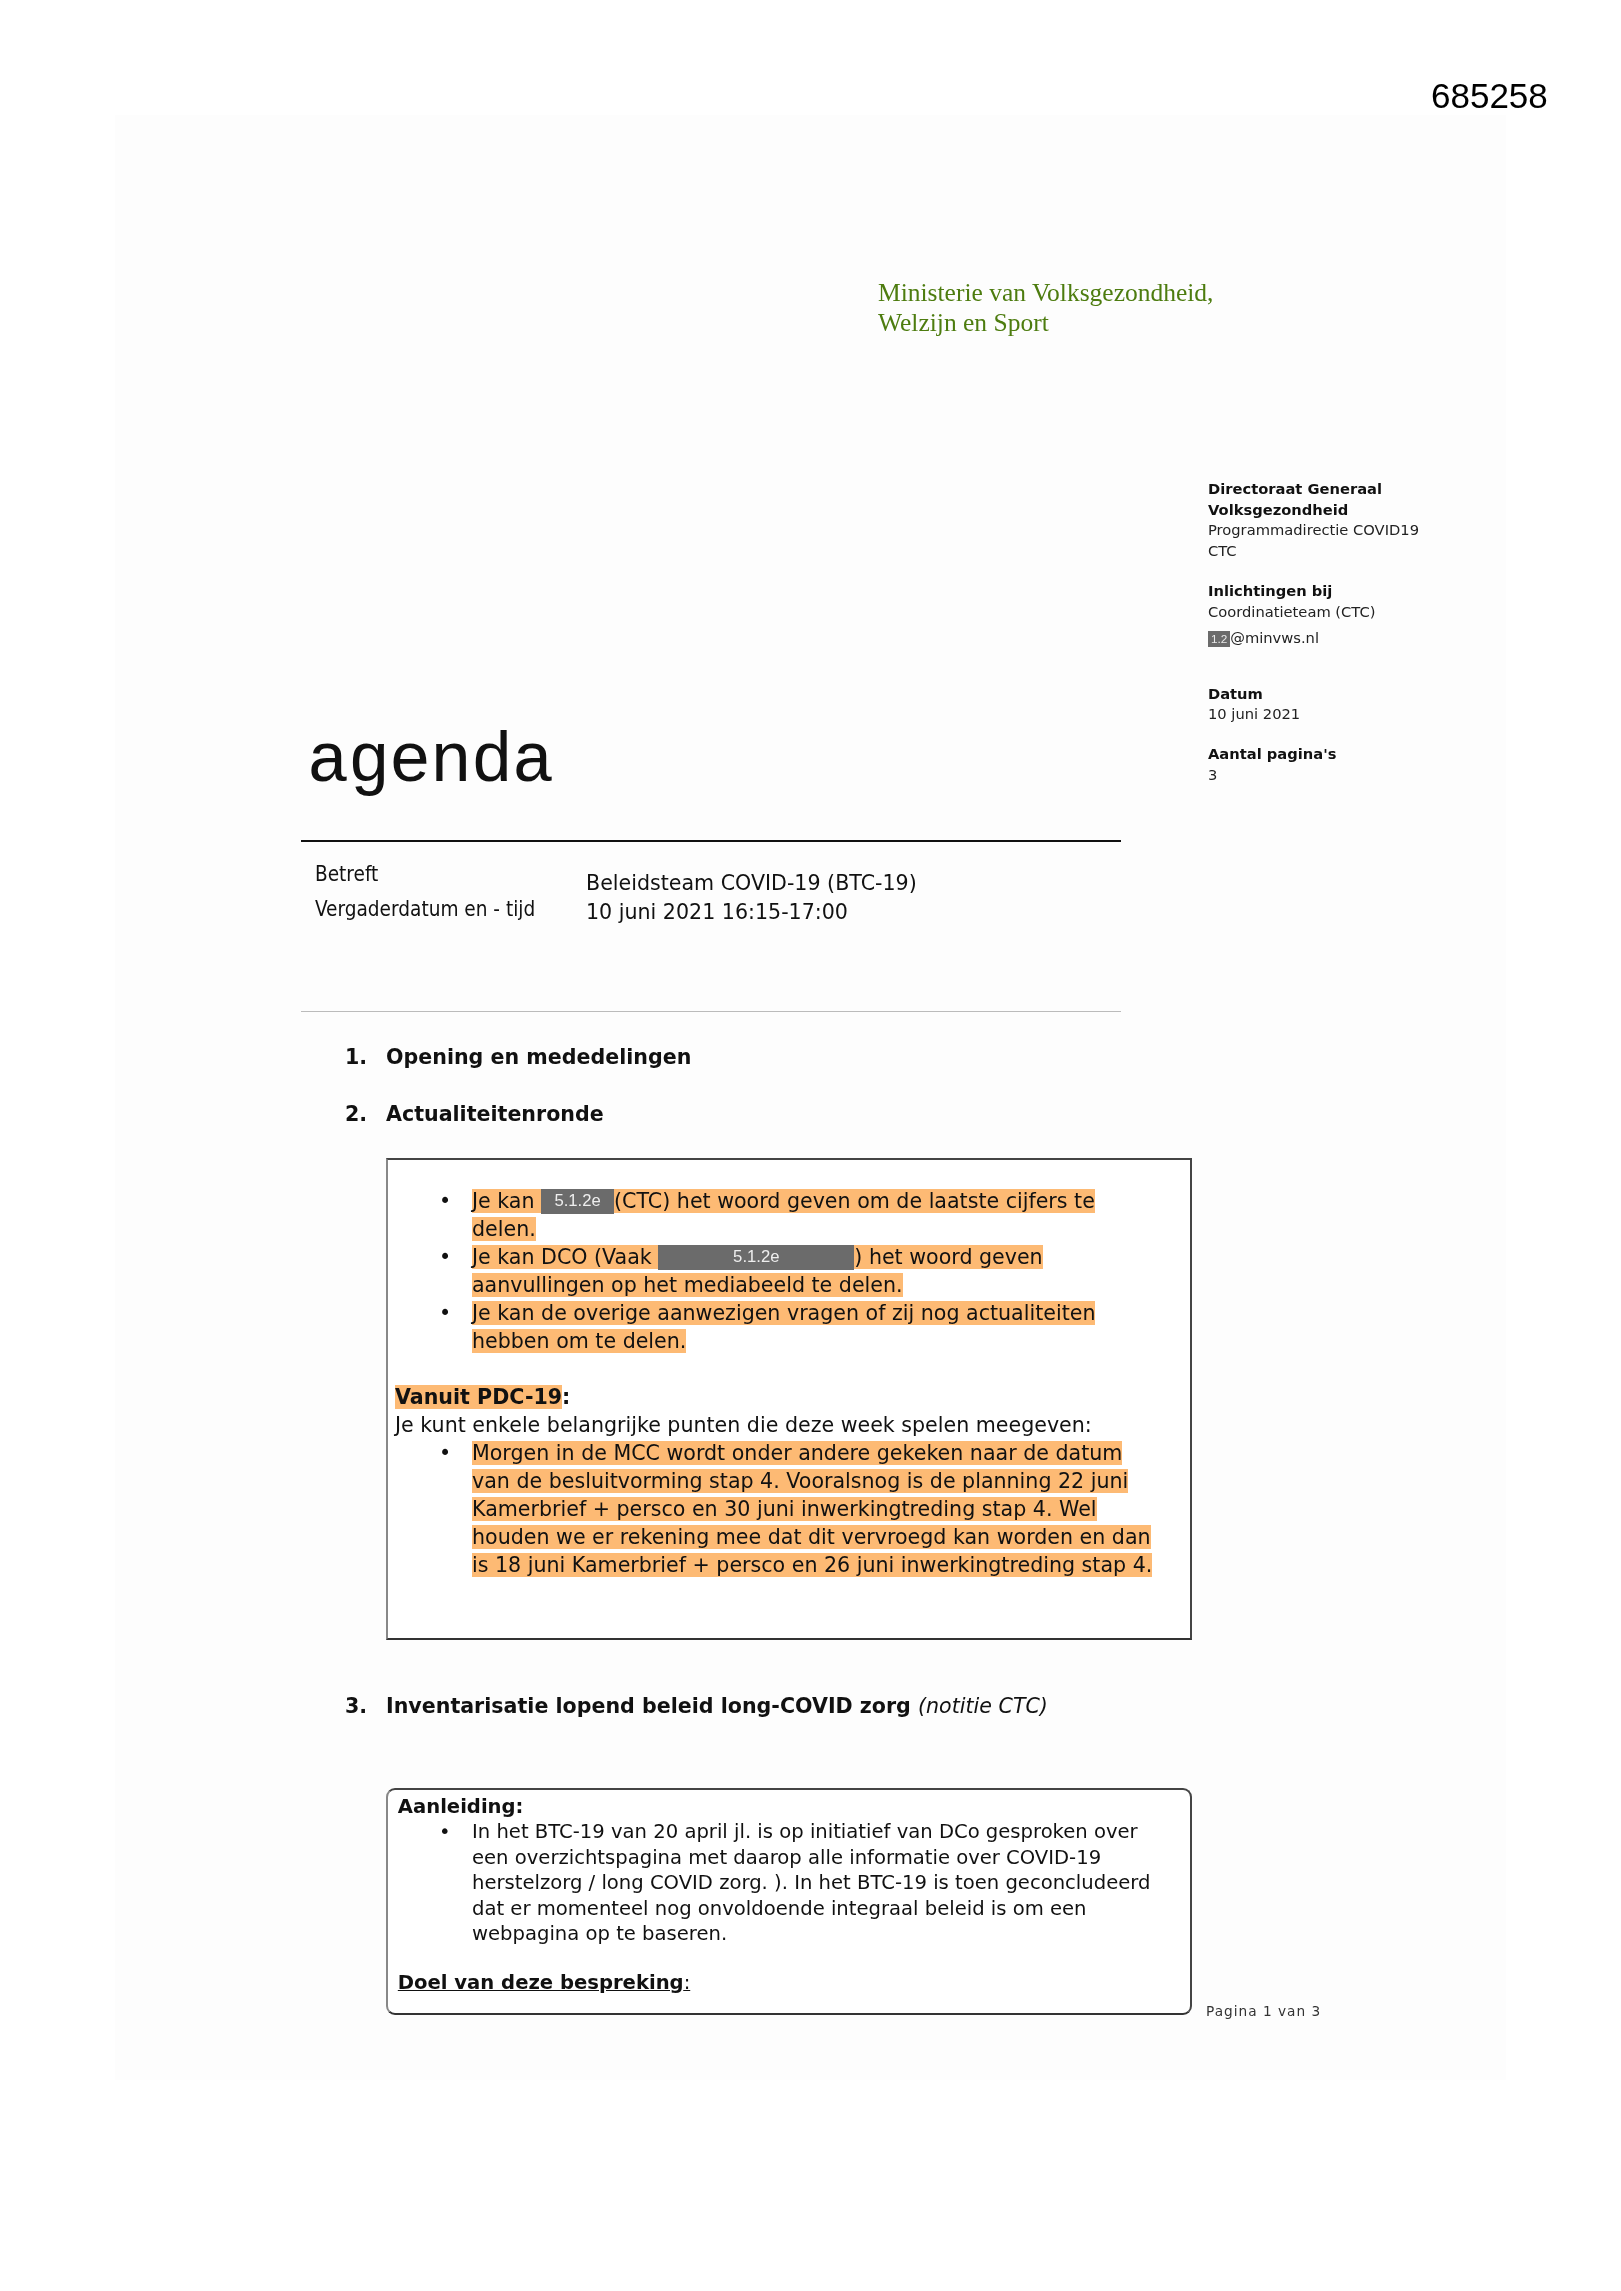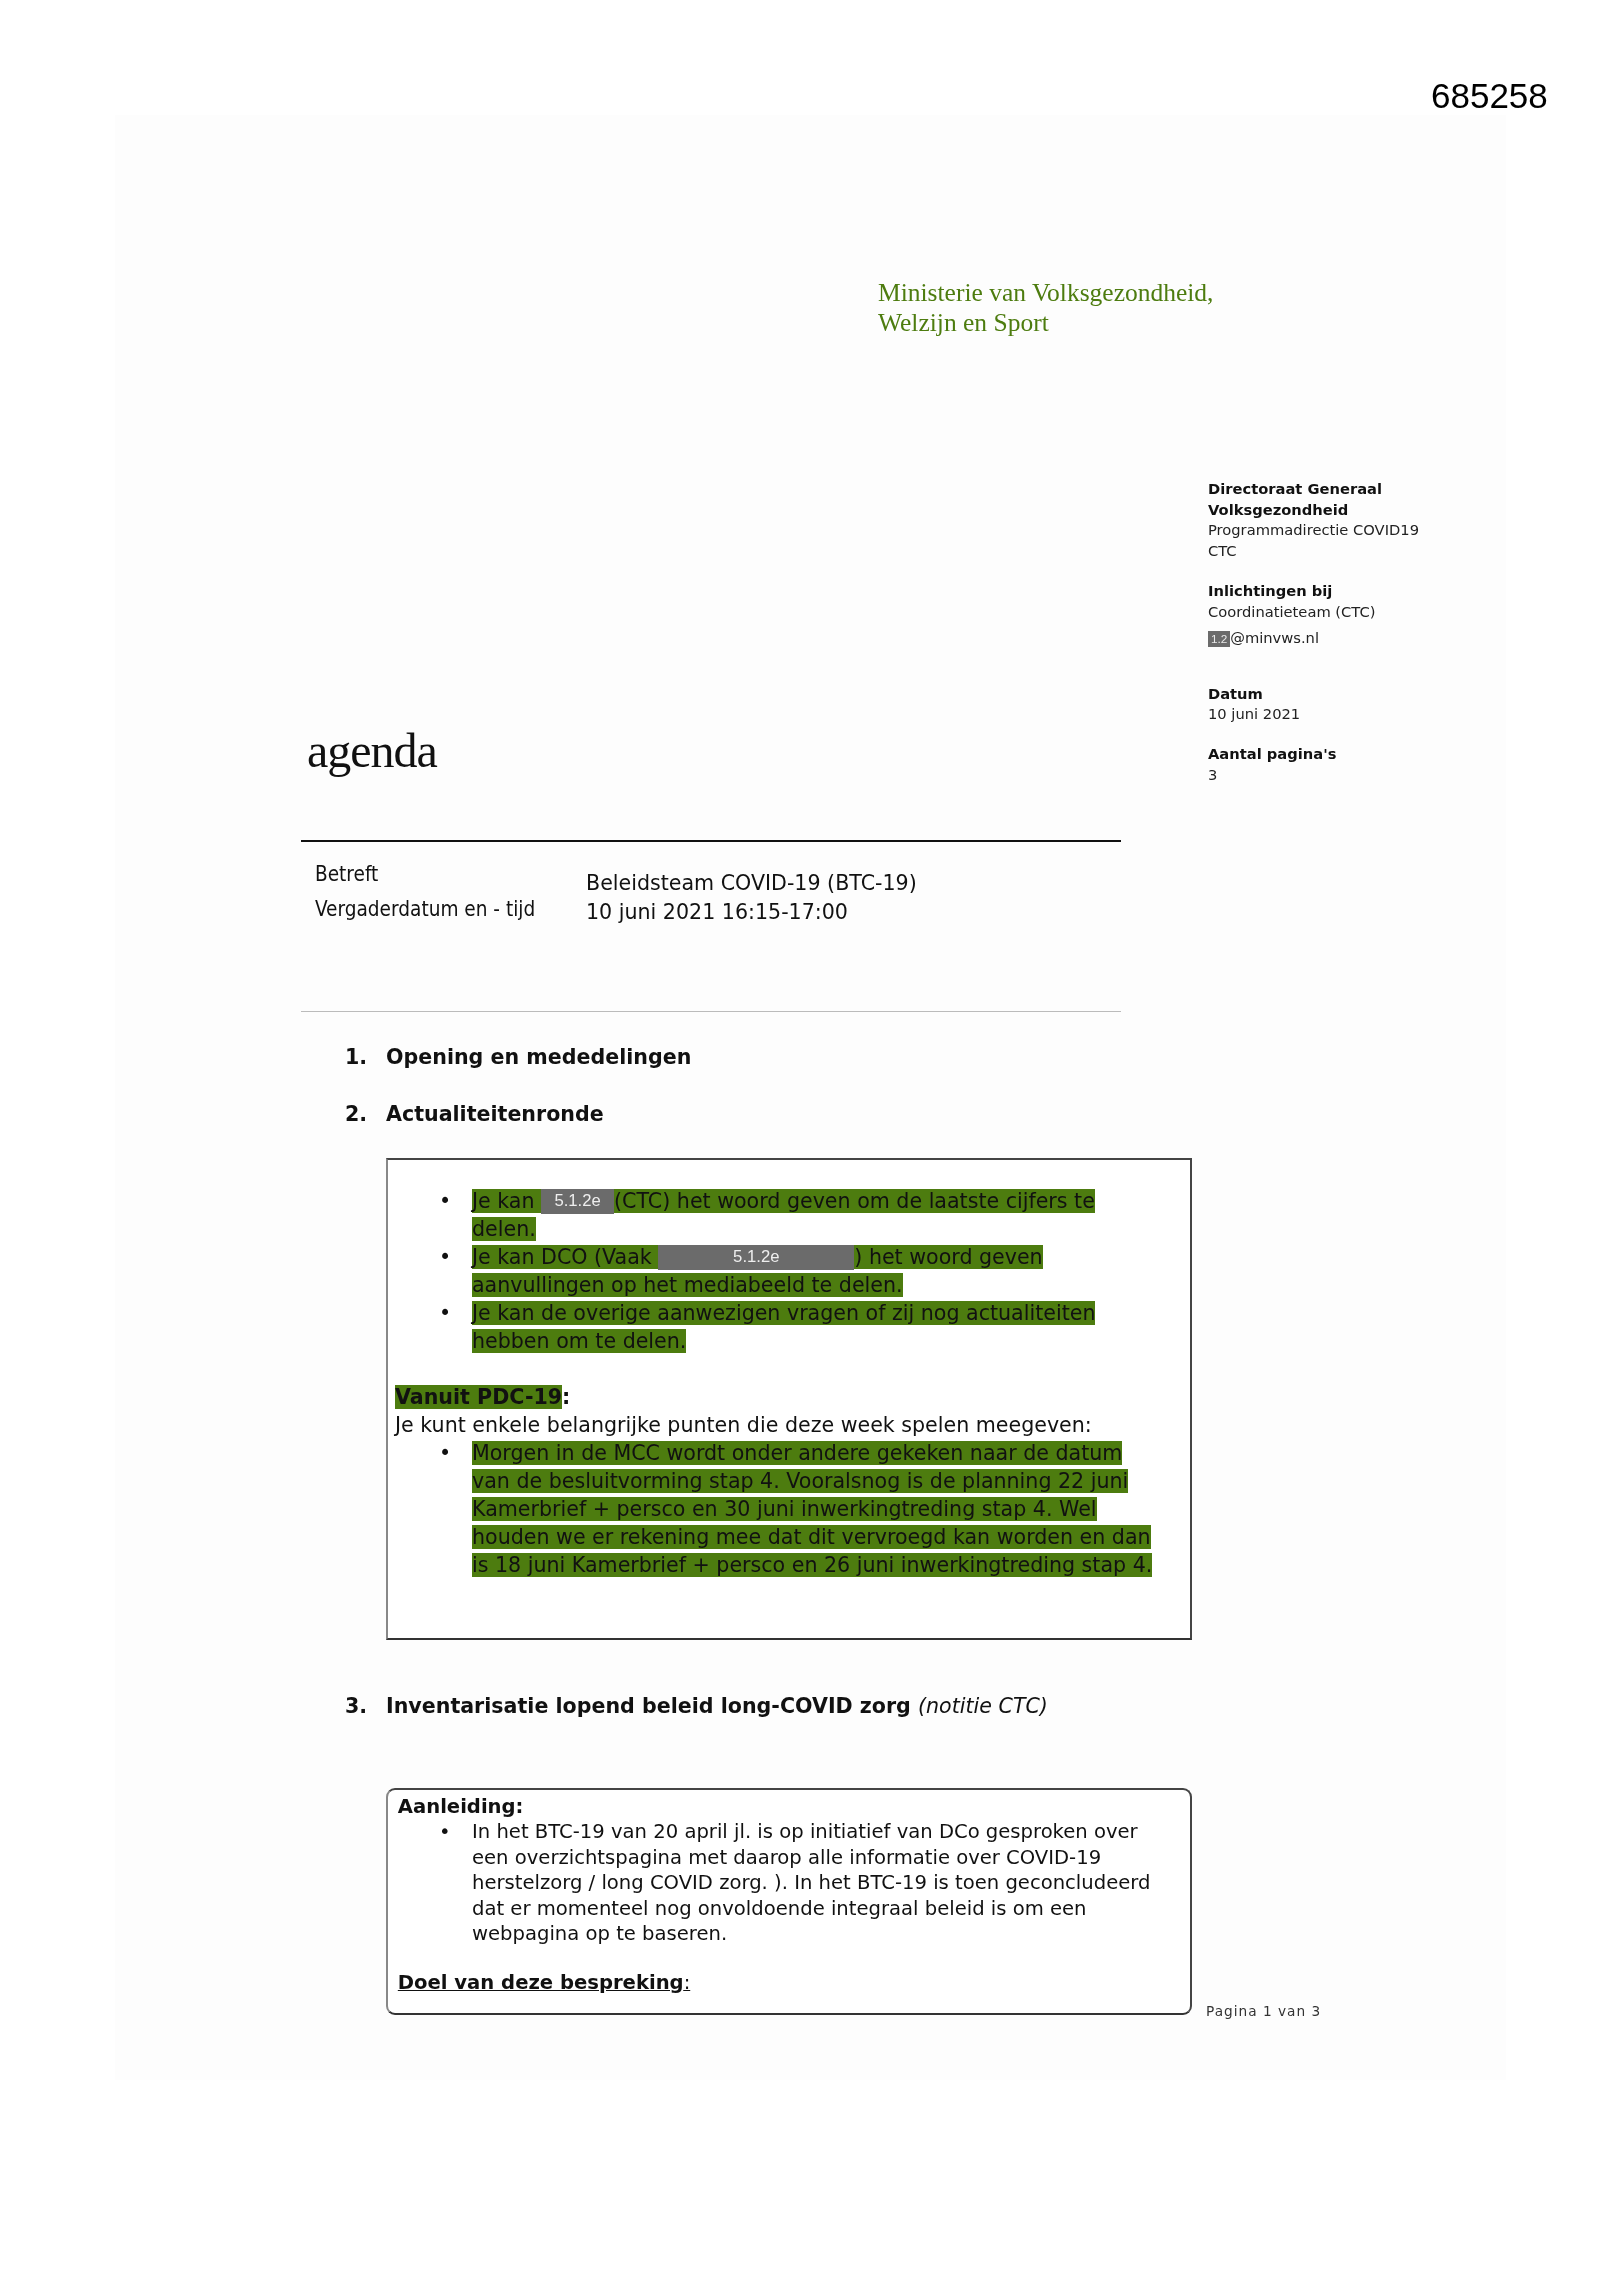--- a/index.html
+++ b/index.html
@@ -26,21 +26,21 @@
     }
     .sidebar .label { font-weight: bold; color: #111; }
     .sidebar .block { margin-bottom: 19.6px; }
     .redact-small {
       display: inline-block; background: #6b6b6b; color: #e8e8e8;
       font-family: "Liberation Sans", sans-serif; font-size: 11.8px; line-height: 16.7px;
       padding: 0 2.9px; vertical-align: middle;
     }
     .agenda-title {
       position: absolute; left: 307px; top: 723px;
-      font-family: Liberation Serif, serif; font-size: 48px; font-weight: normal; color: #111;
+      font-family: Liberation Mono, monospace; font-size: 70px; font-weight: normal; color: #111;
       letter-spacing: -1px;
     }
     .rule-top { position: absolute; left: 301px; top: 840px; width: 820px; height: 2px; background: #111; }
     .rule-bottom { position: absolute; left: 301px; top: 1011px; width: 820px; height: 1px; background: #bbb; }
     .meta-table { position: absolute; left: 315px; top: 865px; width: 804px; }
     .meta-row { position: relative; height: 35px; font-family: "DejaVu Sans", sans-serif; font-size: 20.6px; }
     .meta-key { position: absolute; left: 0; width: 235px; line-height: 18.6px; font-stretch: condensed; }
     .meta-val { position: absolute; left: 263px; top: 5.9px; margin-left: 8px; }
     .heading {
       position: absolute; font-weight: bold; font-size: 20.6px; color: #111;
@@ -48,21 +48,21 @@
     .heading .num { display: inline-block; width: 41px; }
     .heading .note { font-weight: normal; font-style: italic; }
     .box {
       position: absolute; border: 2px solid #333; border-color: #444 #444 #333 #888;
       background: #fff;
       font-size: 20.6px; line-height: 28px; color: #111;
     }
     .box ul { list-style: none; margin: 0; padding: 0; }
     .box li { position: relative; padding-left: 84px; }
     .box li .bullet { position: absolute; left: 51px; top: 0; }
-    .hl { background: #4d7c0f; box-decoration-break: clone; -webkit-box-decoration-break: clone; }
+    .hl { background: #fdba74; box-decoration-break: clone; -webkit-box-decoration-break: clone; }
     .redact {
       display: inline-block; background: #6b6b6b; color: #eee;
       font-family: "Liberation Sans", sans-serif; font-size: 16.7px; line-height: 24.5px;
       text-align: center; vertical-align: top; margin-top: 2px;
     }
     .bold { font-weight: bold; }
     .page-footer {
       position: absolute; left: 1206px; top: 2003px; font-size: 13.7px; color: #333; letter-spacing: 1px;
     }
   </style>

